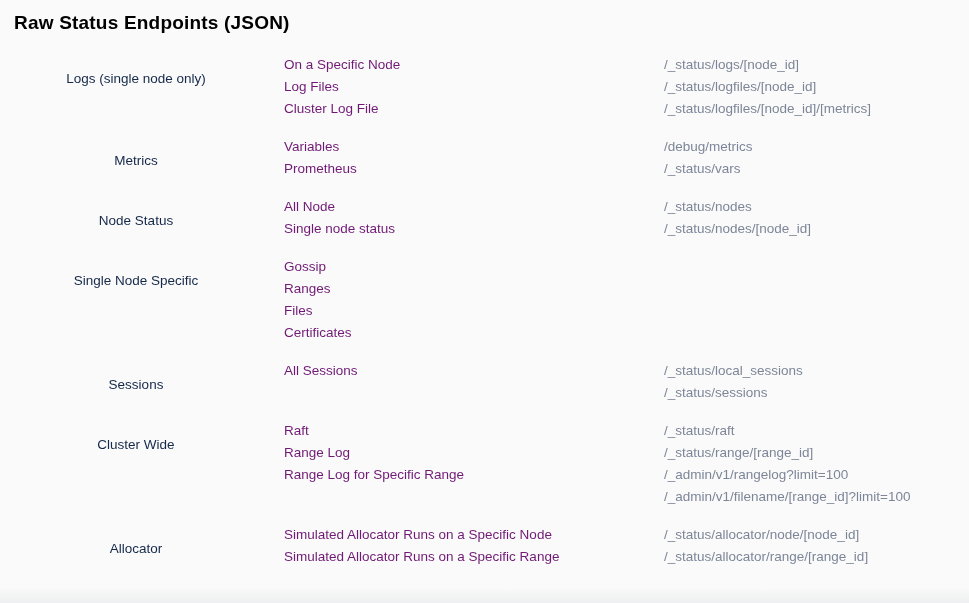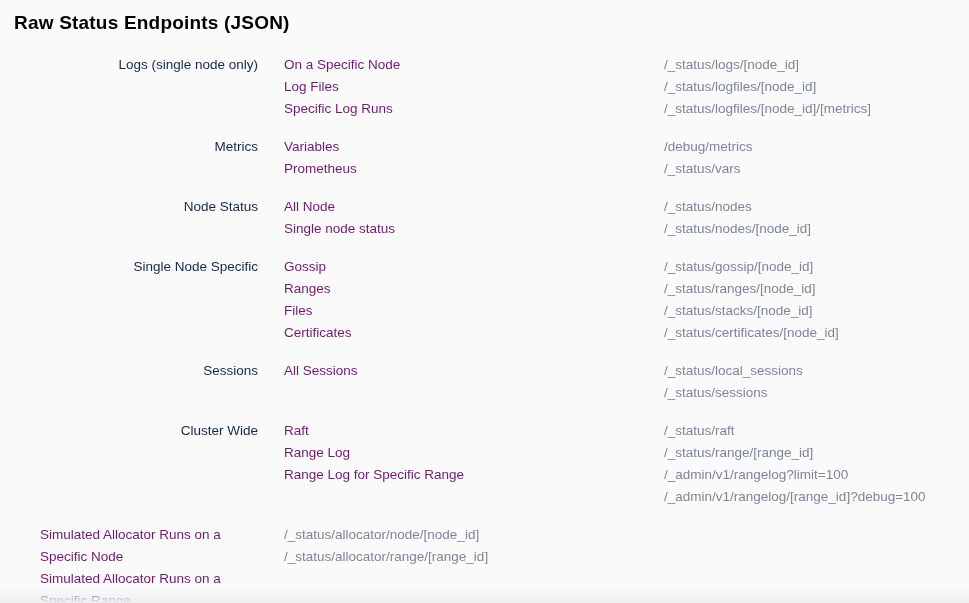--- a/index.html
+++ b/index.html
@@ -23,22 +23,23 @@
   }
   .sections { }
   .section {
     display: grid;
     grid-template-columns: 244px 380px 1fr;
     margin-bottom: 16px;
     font-size: 13.5px;
     line-height: 22px;
   }
   .cat {
-    text-align: right;
+    text-align: center;
     color: #152849;
+    margin-top: 14px;
   }
   .links { padding-left: 26px; }
   .link {
     display: block;
     color: #701a75;
     text-decoration: none;
     cursor: pointer;
   }
   .paths { }
   .path { color: #7d8698; margin-left: 26px; }
@@ -56,21 +57,21 @@
 <div class="page">
   <h1 class="page-title">Raw Status Endpoints (JSON)</h1>
 
   <div class="sections">
 
     <section class="section">
       <div class="cat">Logs (single node only)</div>
       <div class="links">
         <a class="link">On a Specific Node</a>
         <a class="link">Log Files</a>
-        <a class="link">Specific Log Runs</a>
+        <a class="link">Cluster Log File</a>
       </div>
       <div class="paths">
         <div class="path">/_status/logs/[node_id]</div>
         <div class="path">/_status/logfiles/[node_id]</div>
         <div class="path">/_status/logfiles/[node_id]/[metrics]</div>
       </div>
     </section>
 
     <section class="section">
       <div class="cat">Metrics</div>
@@ -97,26 +98,20 @@
     </section>
 
     <section class="section">
       <div class="cat">Single Node Specific</div>
       <div class="links">
         <a class="link">Gossip</a>
         <a class="link">Ranges</a>
         <a class="link">Files</a>
         <a class="link">Certificates</a>
       </div>
-      <div class="paths">
-        <div class="path">/_status/gossip/[node_id]</div>
-        <div class="path">/_status/ranges/[node_id]</div>
-        <div class="path">/_status/stacks/[node_id]</div>
-        <div class="path">/_status/certificates/[node_id]</div>
-      </div>
     </section>
 
     <section class="section">
       <div class="cat">Sessions</div>
       <div class="links">
         <a class="link">All Sessions</a>
       </div>
       <div class="paths">
         <div class="path">/_status/local_sessions</div>
         <div class="path">/_status/sessions</div>
@@ -127,25 +122,26 @@
       <div class="cat">Cluster Wide</div>
       <div class="links">
         <a class="link">Raft</a>
         <a class="link">Range Log</a>
         <a class="link">Range Log for Specific Range</a>
       </div>
       <div class="paths">
         <div class="path">/_status/raft</div>
         <div class="path">/_status/range/[range_id]</div>
         <div class="path">/_admin/v1/rangelog?limit=100</div>
-        <div class="path">/_admin/v1/rangelog/[range_id]?debug=100</div>
+        <div class="path">/_admin/v1/filename/[range_id]?limit=100</div>
       </div>
     </section>
 
     <section class="section">
+      <div class="cat">Allocator</div>
       <div class="links">
         <a class="link">Simulated Allocator Runs on a Specific Node</a>
         <a class="link">Simulated Allocator Runs on a Specific Range</a>
       </div>
       <div class="paths">
         <div class="path">/_status/allocator/node/[node_id]</div>
         <div class="path">/_status/allocator/range/[range_id]</div>
       </div>
     </section>
 

